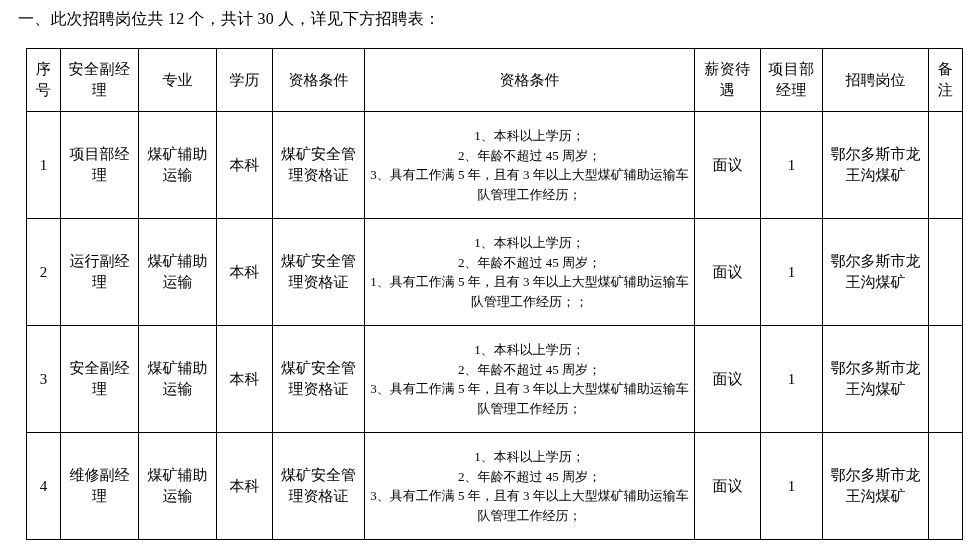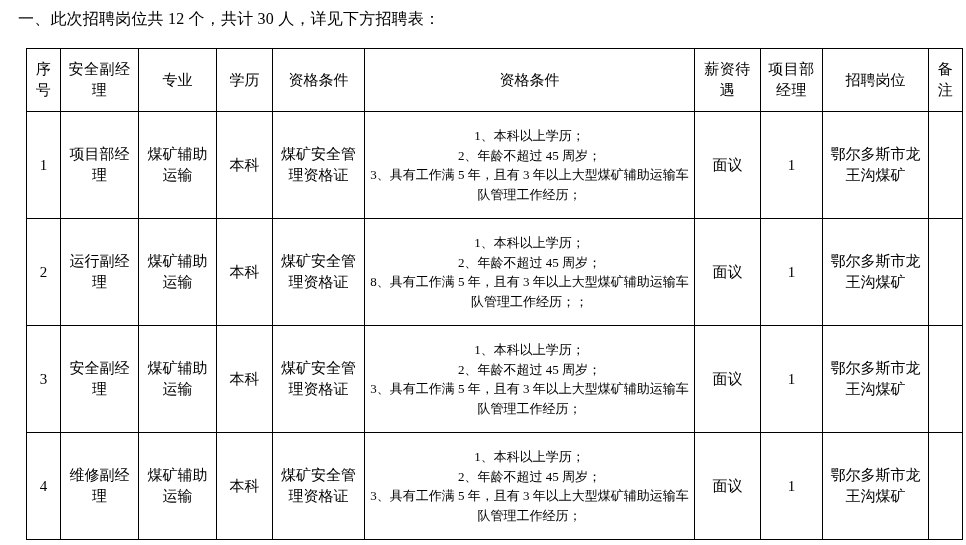--- a/index.html
+++ b/index.html
@@ -132,21 +132,21 @@
 
       <tr>
         <td>2</td>
         <td>运行副经理</td>
         <td>煤矿辅助运输</td>
         <td>本科</td>
         <td>煤矿安全管理资格证</td>
         <td class="qual">
           <span class="qline">1、本科以上学历；</span>
           <span class="qline">2、年龄不超过 45 周岁；</span>
-          <span class="qline">8、具有工作满 5 年，且有 3 年以上大型煤矿辅助运输车队管理工作经历；；</span>
+          <span class="qline">1、具有工作满 5 年，且有 3 年以上大型煤矿辅助运输车队管理工作经历；；</span>
         </td>
         <td>面议</td>
         <td>1</td>
         <td>鄂尔多斯市龙王沟煤矿</td>
         <td></td>
       </tr>
 
       <tr>
         <td>3</td>
         <td>安全副经理</td>

